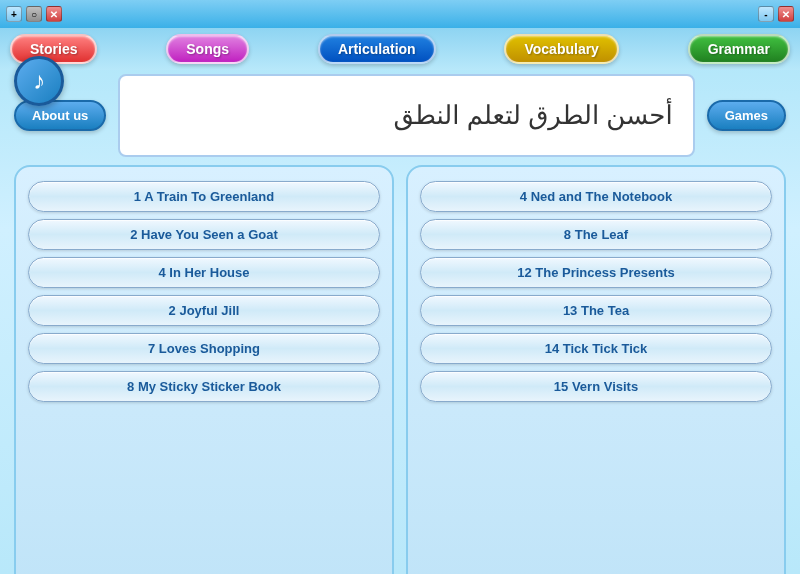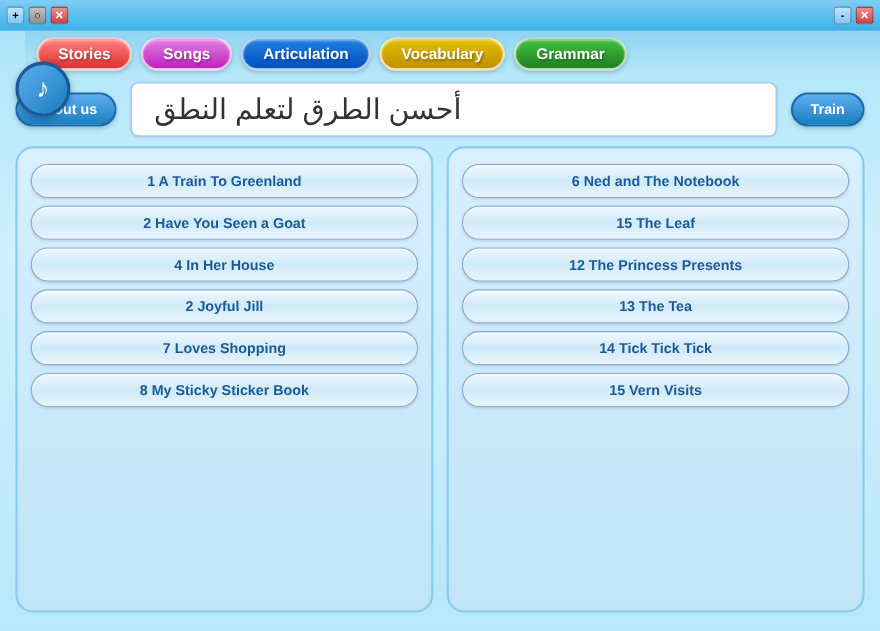--- a/index.html
+++ b/index.html
@@ -39,26 +39,25 @@
     }
     .tb-btn-min { background: linear-gradient(180deg,#c0e8ff,#80c8f0); color: #000; }
     .tb-btn-close-left { background: linear-gradient(180deg,#f09090,#d04040); color: #fff; }
     .tb-btn-close { background: linear-gradient(180deg,#f09090,#d04040); color: #fff; }
     .tb-btn-min-right { background: linear-gradient(180deg,#c0e8ff,#80c8f0); color: #000; }
     .title-bar-right { display: flex; gap: 4px; }
 
     
     .nav-bar {
       display: flex;
-      justify-content: flex-start;
+      justify-content: space-between;
       align-items: center;
       gap: 8px;
       padding: 6px 10px;
       background: linear-gradient(180deg, #8ed4f2 0%, #b8e8fa 100%);
-      margin-left: 23px;
     }
     .nav-tab {
       padding: 5px 18px;
       border-radius: 20px;
       border: 2px solid rgba(255,255,255,0.7);
       font-size: 14px;
       font-weight: bold;
       cursor: pointer;
       color: #fff;
       text-shadow: 1px 1px 2px rgba(0,0,0,0.3);
@@ -88,22 +87,22 @@
       font-weight: bold;
       cursor: pointer;
       box-shadow: 0 2px 4px rgba(0,0,0,0.2);
     }
     .title-box {
       flex: 1;
       margin: 0 12px;
       background: #fff;
       border: 2px solid #aaccee;
       border-radius: 8px;
-      text-align: left;
-      padding: 8px 20px;
+      text-align: right;
+      padding: 24px 20px;
       font-size: 26px;
       color: #333;
       direction: rtl;
       font-family: 'Arial', sans-serif;
     }
 
     
     .music-icon {
       width: 50px;
       height: 50px;
@@ -173,35 +172,35 @@
   <button class="nav-tab tab-articulation">Articulation</button>
   <button class="nav-tab tab-vocabulary">Vocabulary</button>
   <button class="nav-tab tab-grammar">Grammar</button>
 </div>
 
 <div class="music-icon">♪</div>
 
 <div class="header-row">
   <button class="about-btn">About us</button>
   <div class="title-box">أحسن الطرق لتعلم النطق</div>
-  <button class="games-btn">Train</button>
+  <button class="games-btn">Games</button>
 </div>
 
 <div class="content-area">
 
   <div class="list-panel">
     <button class="list-btn">1 A Train To Greenland</button>
     <button class="list-btn">2 Have You Seen a Goat</button>
     <button class="list-btn">4 In Her House</button>
     <button class="list-btn">2 Joyful Jill</button>
     <button class="list-btn">7 Loves Shopping</button>
     <button class="list-btn">8 My Sticky Sticker Book</button>
   </div>
 
   <div class="list-panel">
-    <button class="list-btn">6 Ned and The Notebook</button>
-    <button class="list-btn">15 The Leaf</button>
+    <button class="list-btn">4 Ned and The Notebook</button>
+    <button class="list-btn">8 The Leaf</button>
     <button class="list-btn">12 The Princess Presents</button>
     <button class="list-btn">13 The Tea</button>
     <button class="list-btn">14 Tick Tick Tick</button>
     <button class="list-btn">15 Vern Visits</button>
   </div>
 </div>
 
 </body></html>

